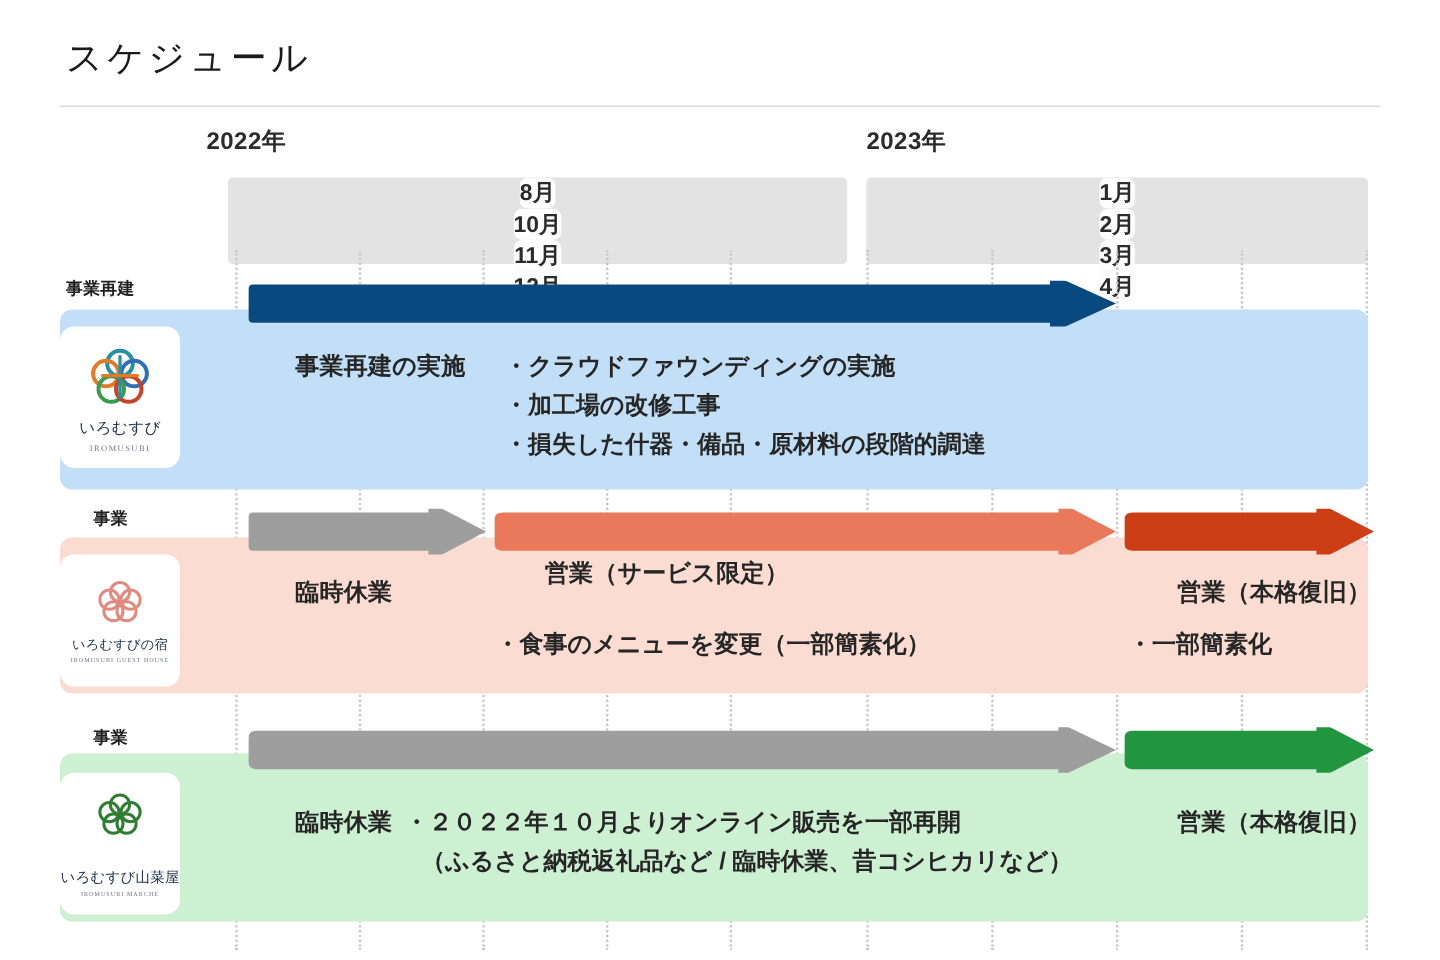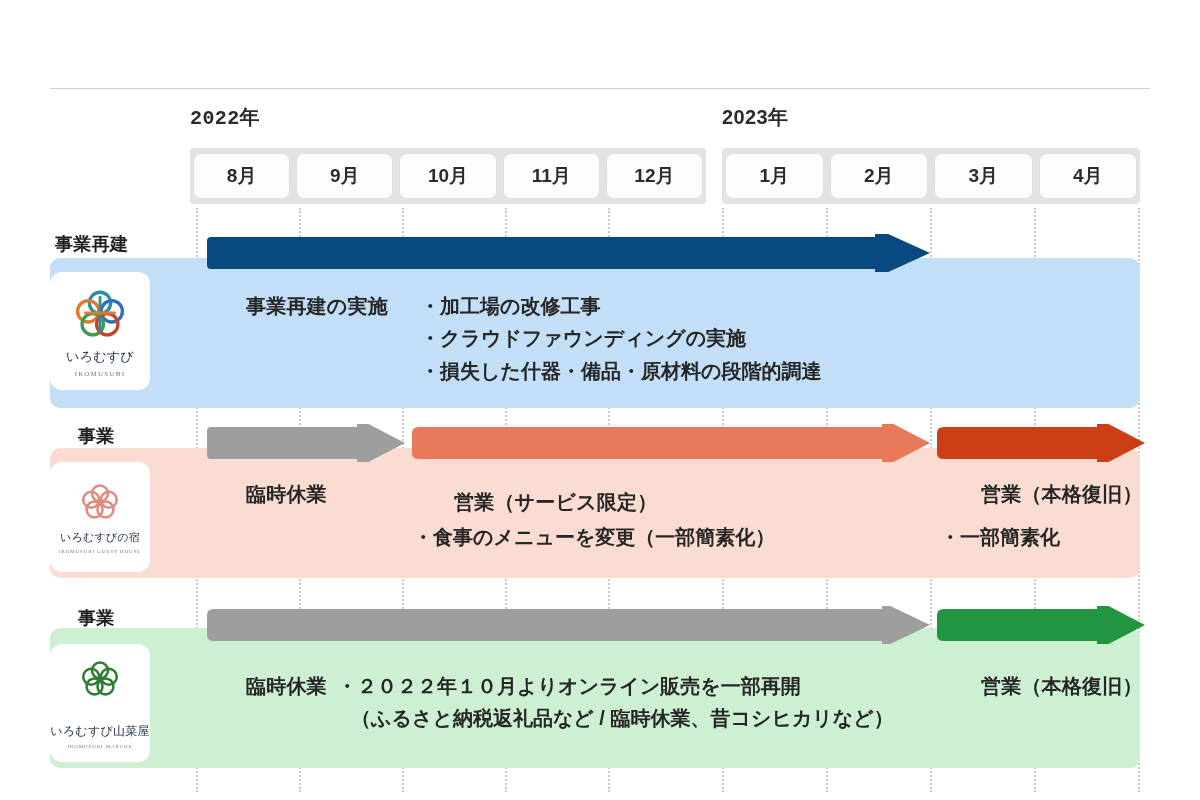--- a/index.html
+++ b/index.html
@@ -22,28 +22,28 @@
   .title-rule{
     position:absolute;left:50px;top:88px;width:1100px;height:1px;
     background:#cfcfcf;
   }
 
   
   .year{
     position:absolute;font-size:20px;font-weight:bold;color:#2b2b2b;
     letter-spacing:.02em;
   }
-  .year-2022{left:190px;top:104px;font-family:Liberation Mono, monospace;}
+  .year-2022{left:172px;top:104px;}
   .year-2023{left:722px;top:104px;}
 
   
   .month-track{
-    position:absolute;top:148px;height:56px;
+    position:absolute;top:148px;height:72px;
     background:#e3e3e3;border-radius:4px;
-    display:flex;align-items:center;
+    display:flex;align-items:center;flex-direction:column;
   }
   .track-a{left:190px;width:516px;}
   .track-b{left:722px;width:418px;}
   .month-cell{
     background:#fdfdfd;border-radius:7px;
     height:44px;margin:0 4px;
     flex:1 1 0;
     display:flex;align-items:center;justify-content:center;
     font-size:19px;font-weight:bold;color:#2b2b2b;
     box-shadow:0 0 0 .5px rgba(0,0,0,.03);
@@ -58,21 +58,21 @@
   
   .band{
     position:absolute;left:50px;width:1090px;border-radius:10px;
   }
   .band-1{top:258px;height:150px;background:#c2dff7;}
   .band-2{top:448px;height:130px;background:#fadcd2;}
   .band-3{top:628px;height:140px;background:#cdefd2;}
 
   
   .row-label{
-    position:absolute;font-size:18px;font-weight:bold;color:#1f1f1f;
+    position:absolute;font-size:14px;font-weight:bold;color:#1f1f1f;
     letter-spacing:.02em;
   }
 
   
   .logo-card{
     position:absolute;left:50px;width:100px;
     background:#ffffff;border-radius:12px;
     display:flex;flex-direction:column;
     align-items:center;justify-content:center;
   }
@@ -99,28 +99,28 @@
   .bullets{
     position:absolute;font-size:20px;font-weight:bold;color:#262626;
     line-height:1.62;white-space:nowrap;
   }
 </style>
 </head>
 <body>
 
 <div class="page">
 
+  <div class="title">スケジュール</div>
   <div class="title-rule"></div>
 
   <div class="year year-2022">2022年</div>
   <div class="year year-2023">2023年</div>
 
   <div class="month-track track-a">
     <div class="month-cell">8月</div>
-    <div class="month-cell">9月</div>
     <div class="month-cell">10月</div>
     <div class="month-cell">11月</div>
     <div class="month-cell">12月</div>
   </div>
   <div class="month-track track-b">
     <div class="month-cell">1月</div>
     <div class="month-cell">2月</div>
     <div class="month-cell">3月</div>
     <div class="month-cell">4月</div>
   </div>
@@ -158,22 +158,22 @@
 
   <div class="arrow" style="left:207px;top:234px;width:723px">
     <svg viewBox="0 0 723 38" preserveAspectRatio="none">
       <path d="M0 7 Q0 3 4 3 L668 3 L668 -6 L723 19 L668 44 L668 35 L4 35 Q0 35 0 31 Z" fill="#08497f"></path>
     </svg>
   </div>
 
   <div class="txt" style="left:205px;top:292px">事業再建の実施</div>
 
   <div class="bullets" style="left:420px;top:290px">
+    <div>・クラウドファウンディングの実施</div>
     <div>・加工場の改修工事</div>
-    <div>・クラウドファウンディングの実施</div>
     <div>・損失した什器・備品・原材料の段階的調達</div>
   </div>
 
   <div class="band band-2"></div>
 
   <div class="row-label" style="left:78px;top:424px">事業</div>
 
   <div class="logo-card" style="top:462px;height:110px">
     <svg class="logo-mark" width="42" height="42" viewBox="0 0 100 100">
       <g fill="none" stroke="#e08b80" stroke-width="6" stroke-linecap="round">
@@ -201,21 +201,21 @@
   </div>
 
   <div class="arrow" style="left:937px;top:424px;width:208px">
     <svg viewBox="0 0 208 38" preserveAspectRatio="none">
       <path d="M0 9 Q0 3 7 3 L160 3 L160 -6 L208 19 L160 44 L160 35 L7 35 Q0 35 0 29 Z" fill="#cc3f16"></path>
     </svg>
   </div>
 
   <div class="txt" style="left:205px;top:480px">臨時休業</div>
 
-  <div class="txt" style="left:413px;top:488px">営業（サービス限定）</div>
+  <div class="txt" style="left:413px;top:464px">営業（サービス限定）</div>
   <div class="bullets txt-sm" style="left:413px;top:521px">
     <div>・食事のメニューを変更（一部簡素化）</div>
   </div>
 
   <div class="txt" style="left:940px;top:480px">営業（本格復旧）</div>
   <div class="bullets txt-sm" style="left:940px;top:521px">
     <div>・一部簡素化</div>
   </div>
 
   <div class="band band-3"></div>

